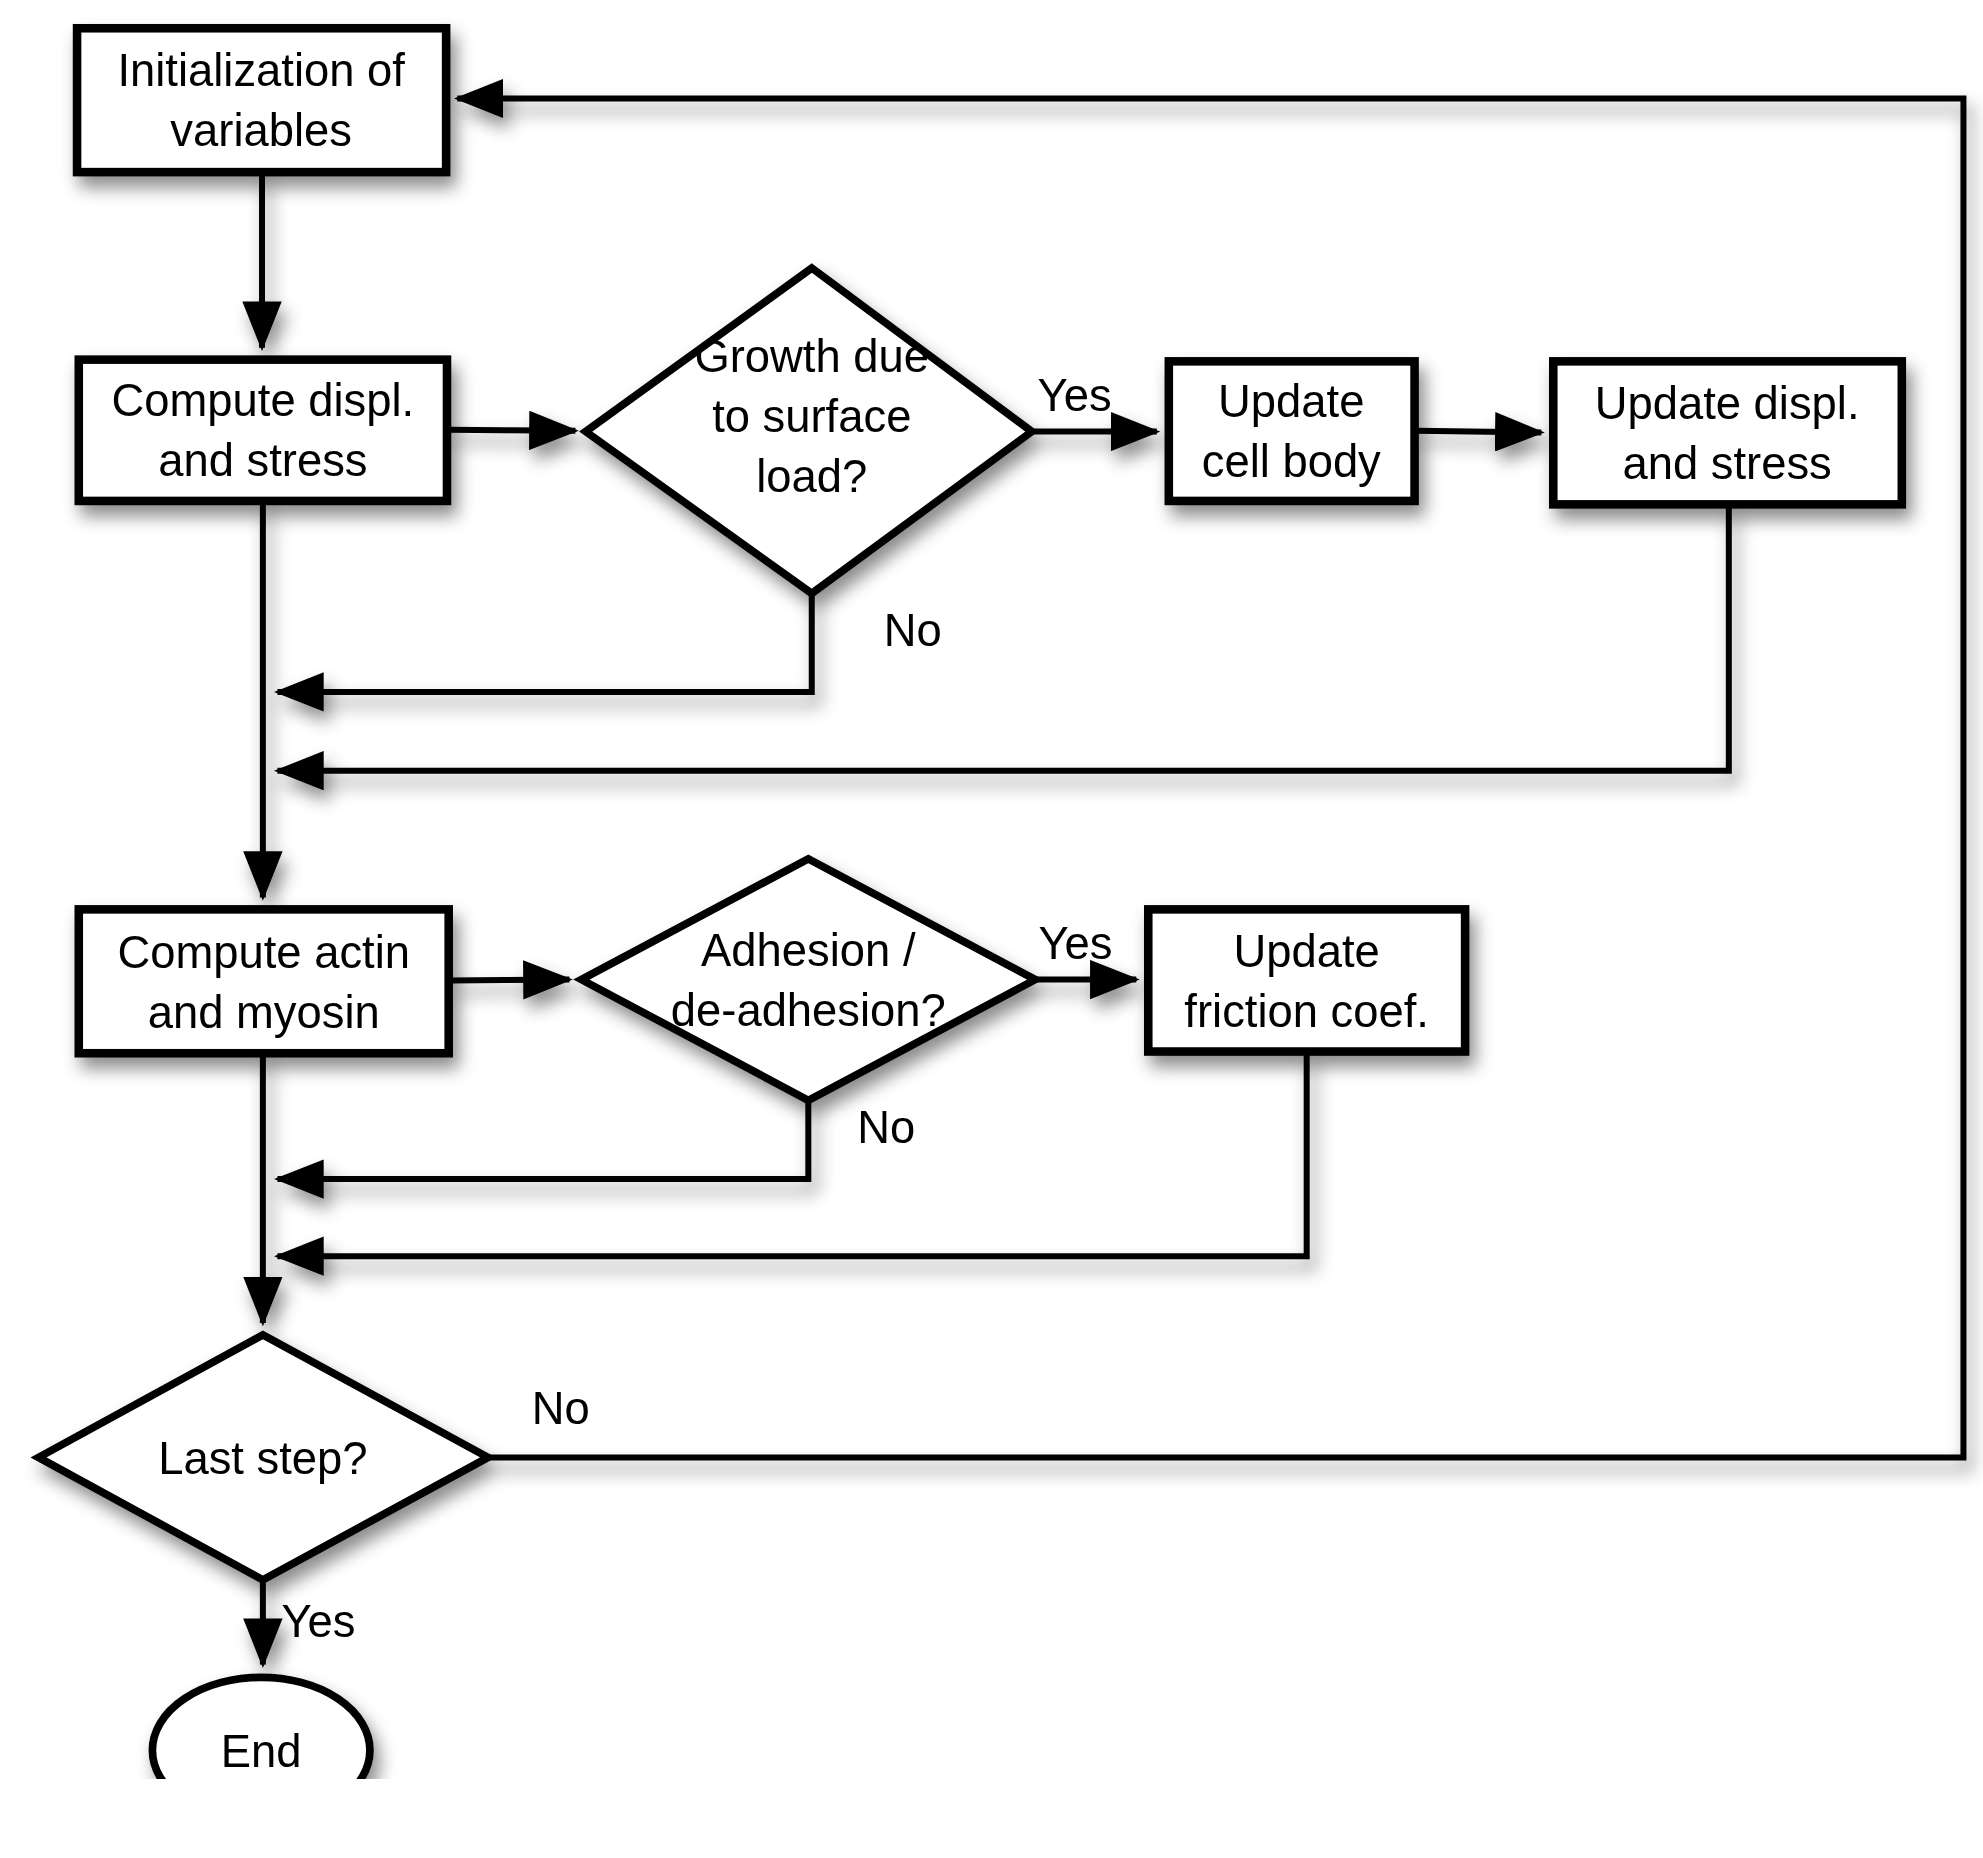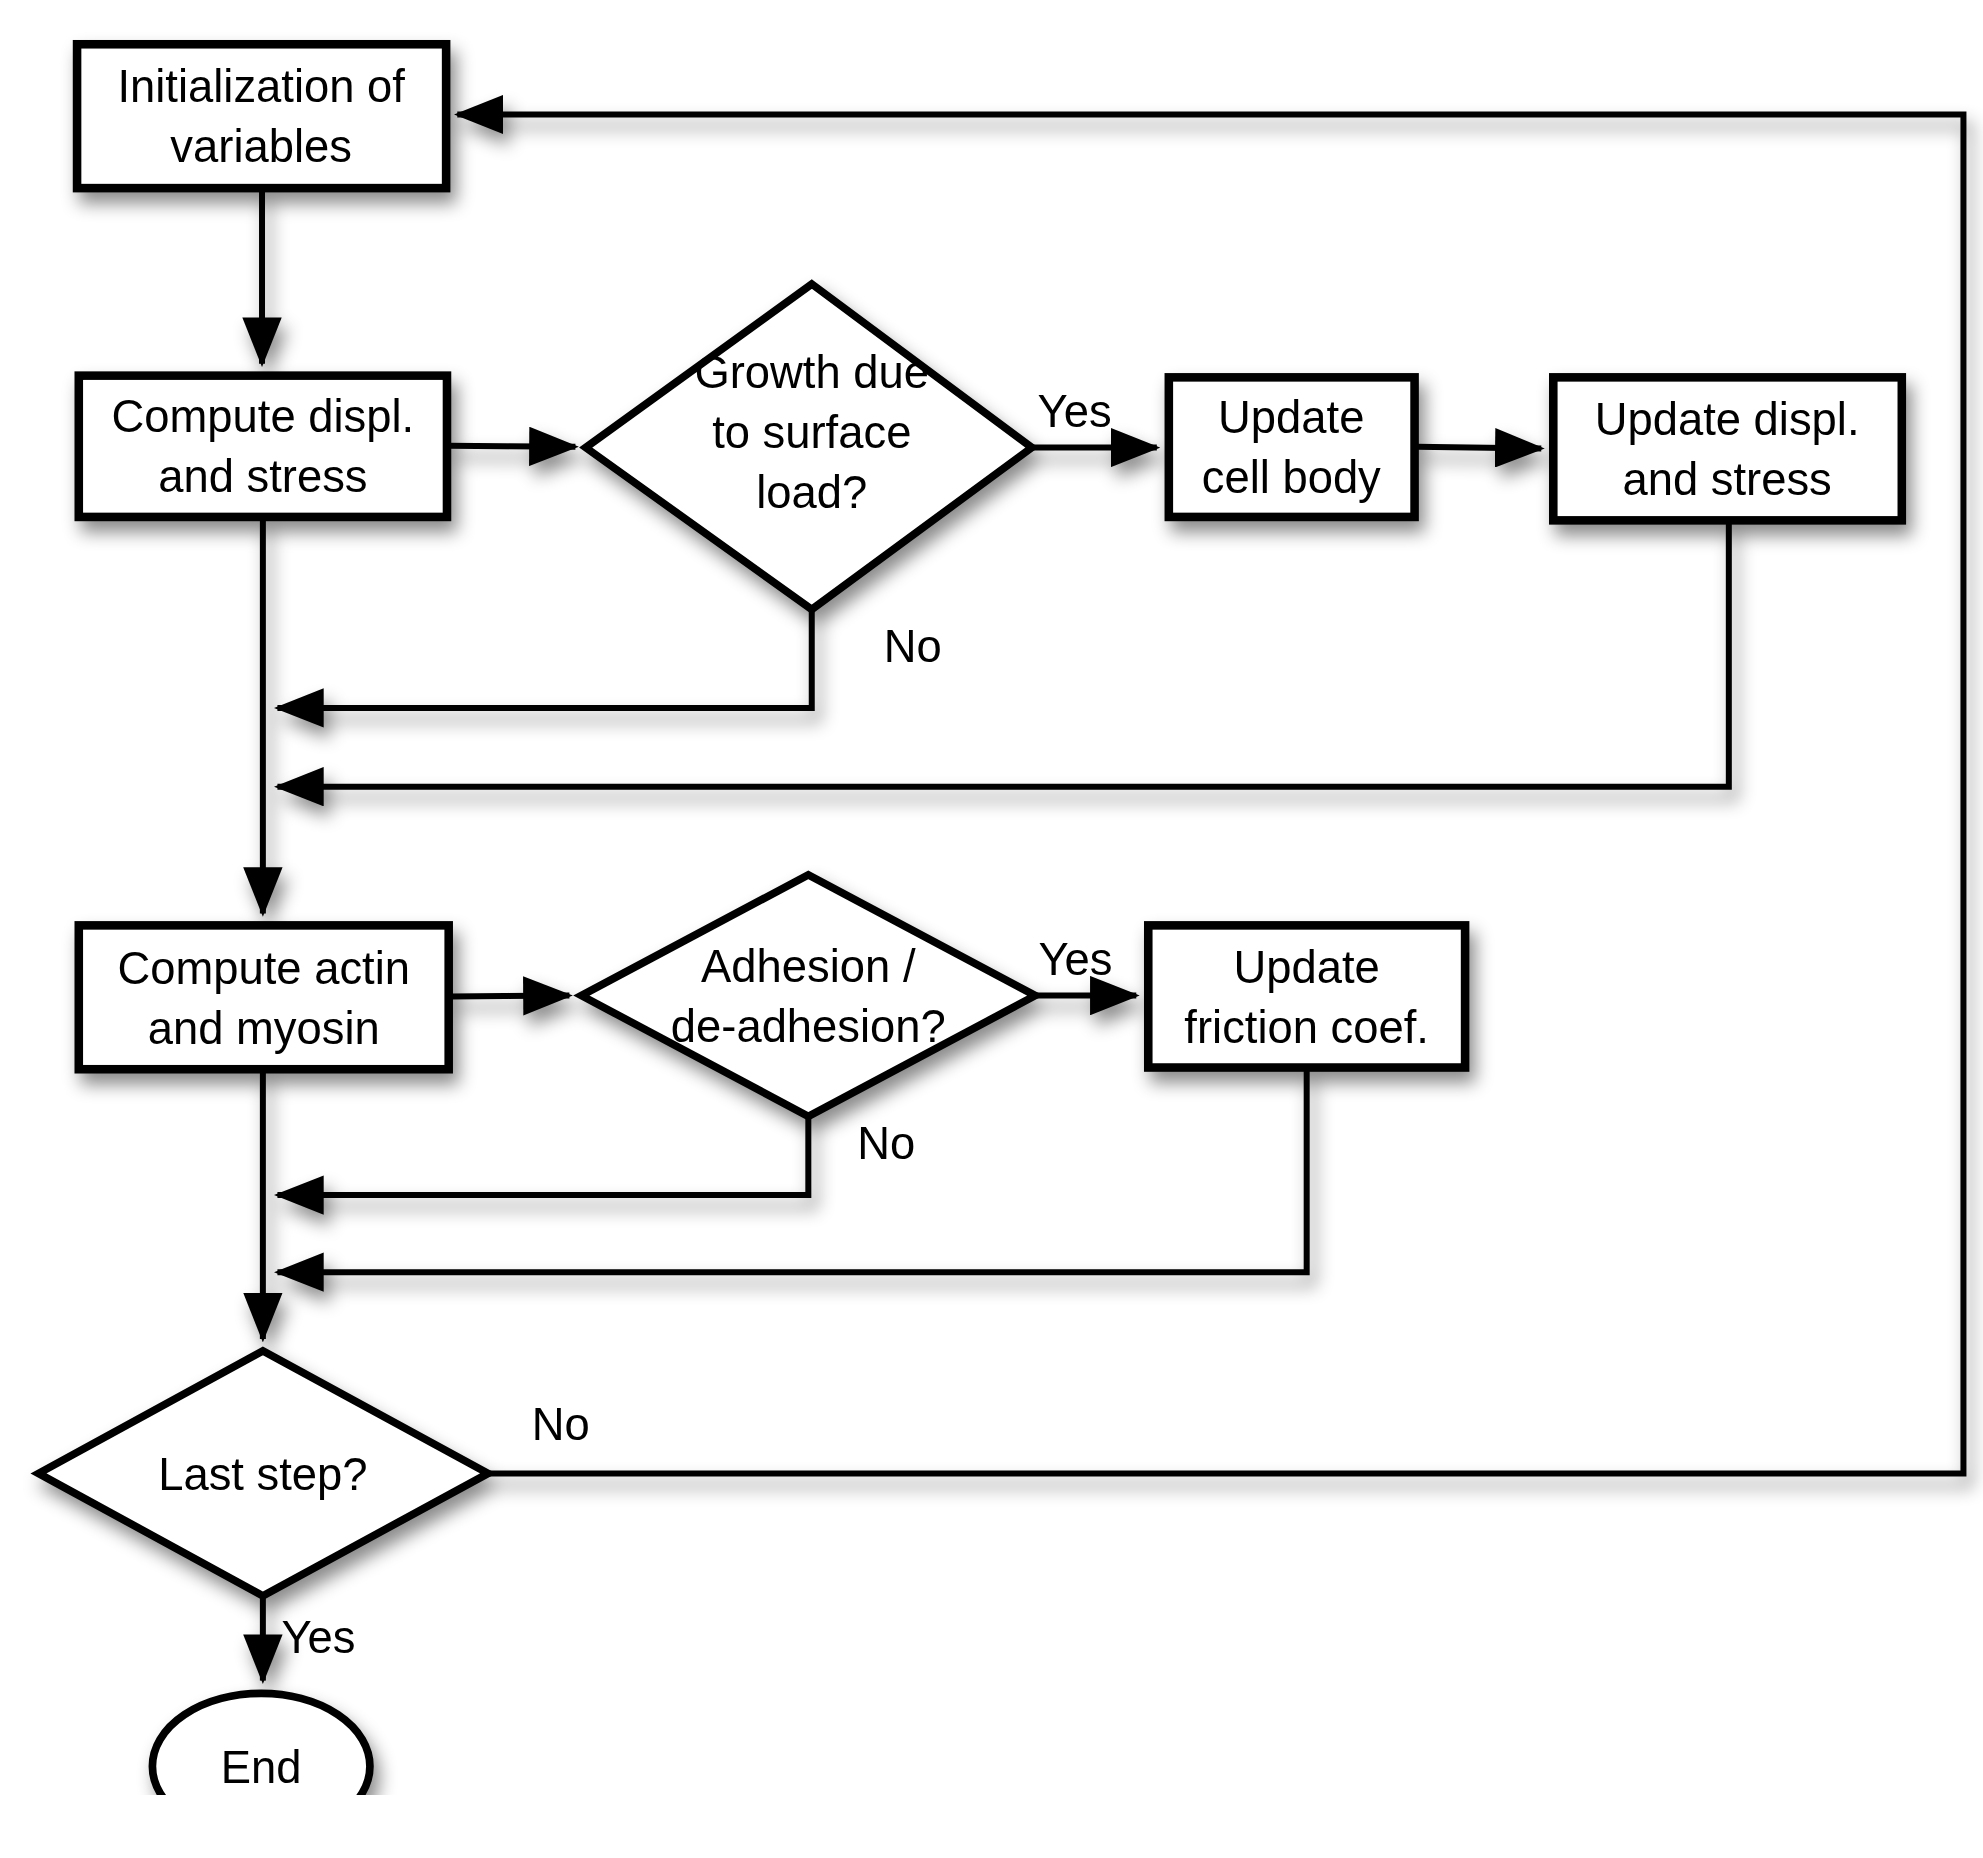--- a/index.html
+++ b/index.html
@@ -4,21 +4,20 @@
 <style>
   html, body {
     margin: 0;
     padding: 0;
     background: #ffffff;
   }
   .canvas-wrap {
     width: 1984px;
     height: 1779px;
     background: #ffffff;
-    margin-top: 16px;
   }
   svg {
     display: block;
     width: 1984px;
     height: 1859px;
     font-family: "Liberation Sans", "DejaVu Sans", sans-serif;
   }
   .node-shape {
     fill: #ffffff;
     stroke: #000000;

